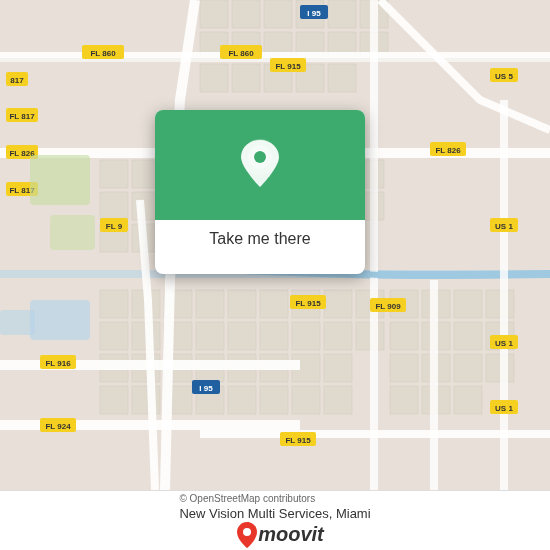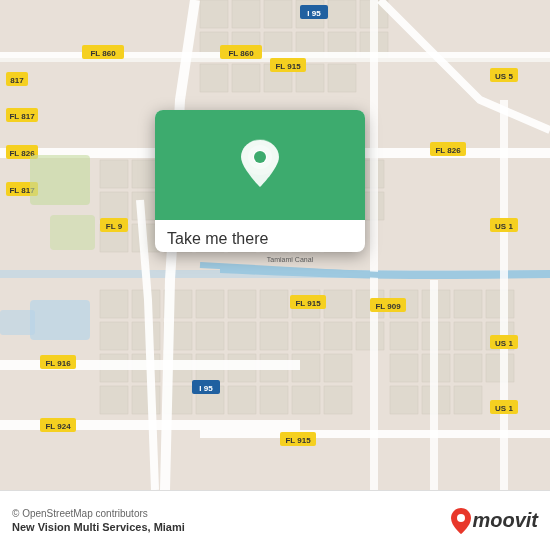--- a/index.html
+++ b/index.html
@@ -48,21 +48,22 @@
       align-items: center;
       justify-content: center;
     }
 
     .pin-icon {
       width: 50px;
       height: 60px;
     }
 
     #popup-label {
-      padding: 10px 12px 4px;
+      text-align: center;
+      padding: 10px 12px 26px;
       font-size: 16px;
       font-weight: 500;
       color: #333;
     }
 
     
     #bottom-bar {
       width: 550px;
       height: 60px;
       background: white;
@@ -80,20 +81,21 @@
       align-items: center;
       gap: 0;
       margin-left: 10px;
     }
 
     .bottom-content {
       display: flex;
       align-items: center;
       width: 100%;
       justify-content: space-between;
+      flex-direction: column;
     }
 
     .bottom-left {
       display: flex;
       flex-direction: column;
     }
   </style>
 </head>
 <body>
 
@@ -318,21 +320,21 @@
       </svg>
     </div>
     <div id="popup-label">Take me there</div>
   </div>
 </div>
 
 <div id="bottom-bar">
   <div class="bottom-content">
     <div class="bottom-left">
       <span style="font-size:10px;color:#666;">© OpenStreetMap contributors</span>
-      <span style="font-size:11px;color:#333;font-weight:700;margin-top:2px;">New Vision Multi Services, Miami</span>
+      <span style="font-size:13px;color:#333;font-weight:400;margin-top:2px;">New Vision Multi Services, Miami</span>
     </div>
     <div id="moovit-logo">
 
       <svg width="22" height="28" viewBox="0 0 22 28" xmlns="http://www.w3.org/2000/svg">
         <path d="M11 1 C5 1 1 6 1 11 C1 19 11 27 11 27 C11 27 21 19 21 11 C21 6 17 1 11 1Z" fill="#e8372a"></path>
         <circle cx="11" cy="11" r="4" fill="white"></circle>
       </svg>
       <span style="font-size:20px;font-weight:bold;color:#333;font-style:italic;">moovit</span>
     </div>
   </div>

